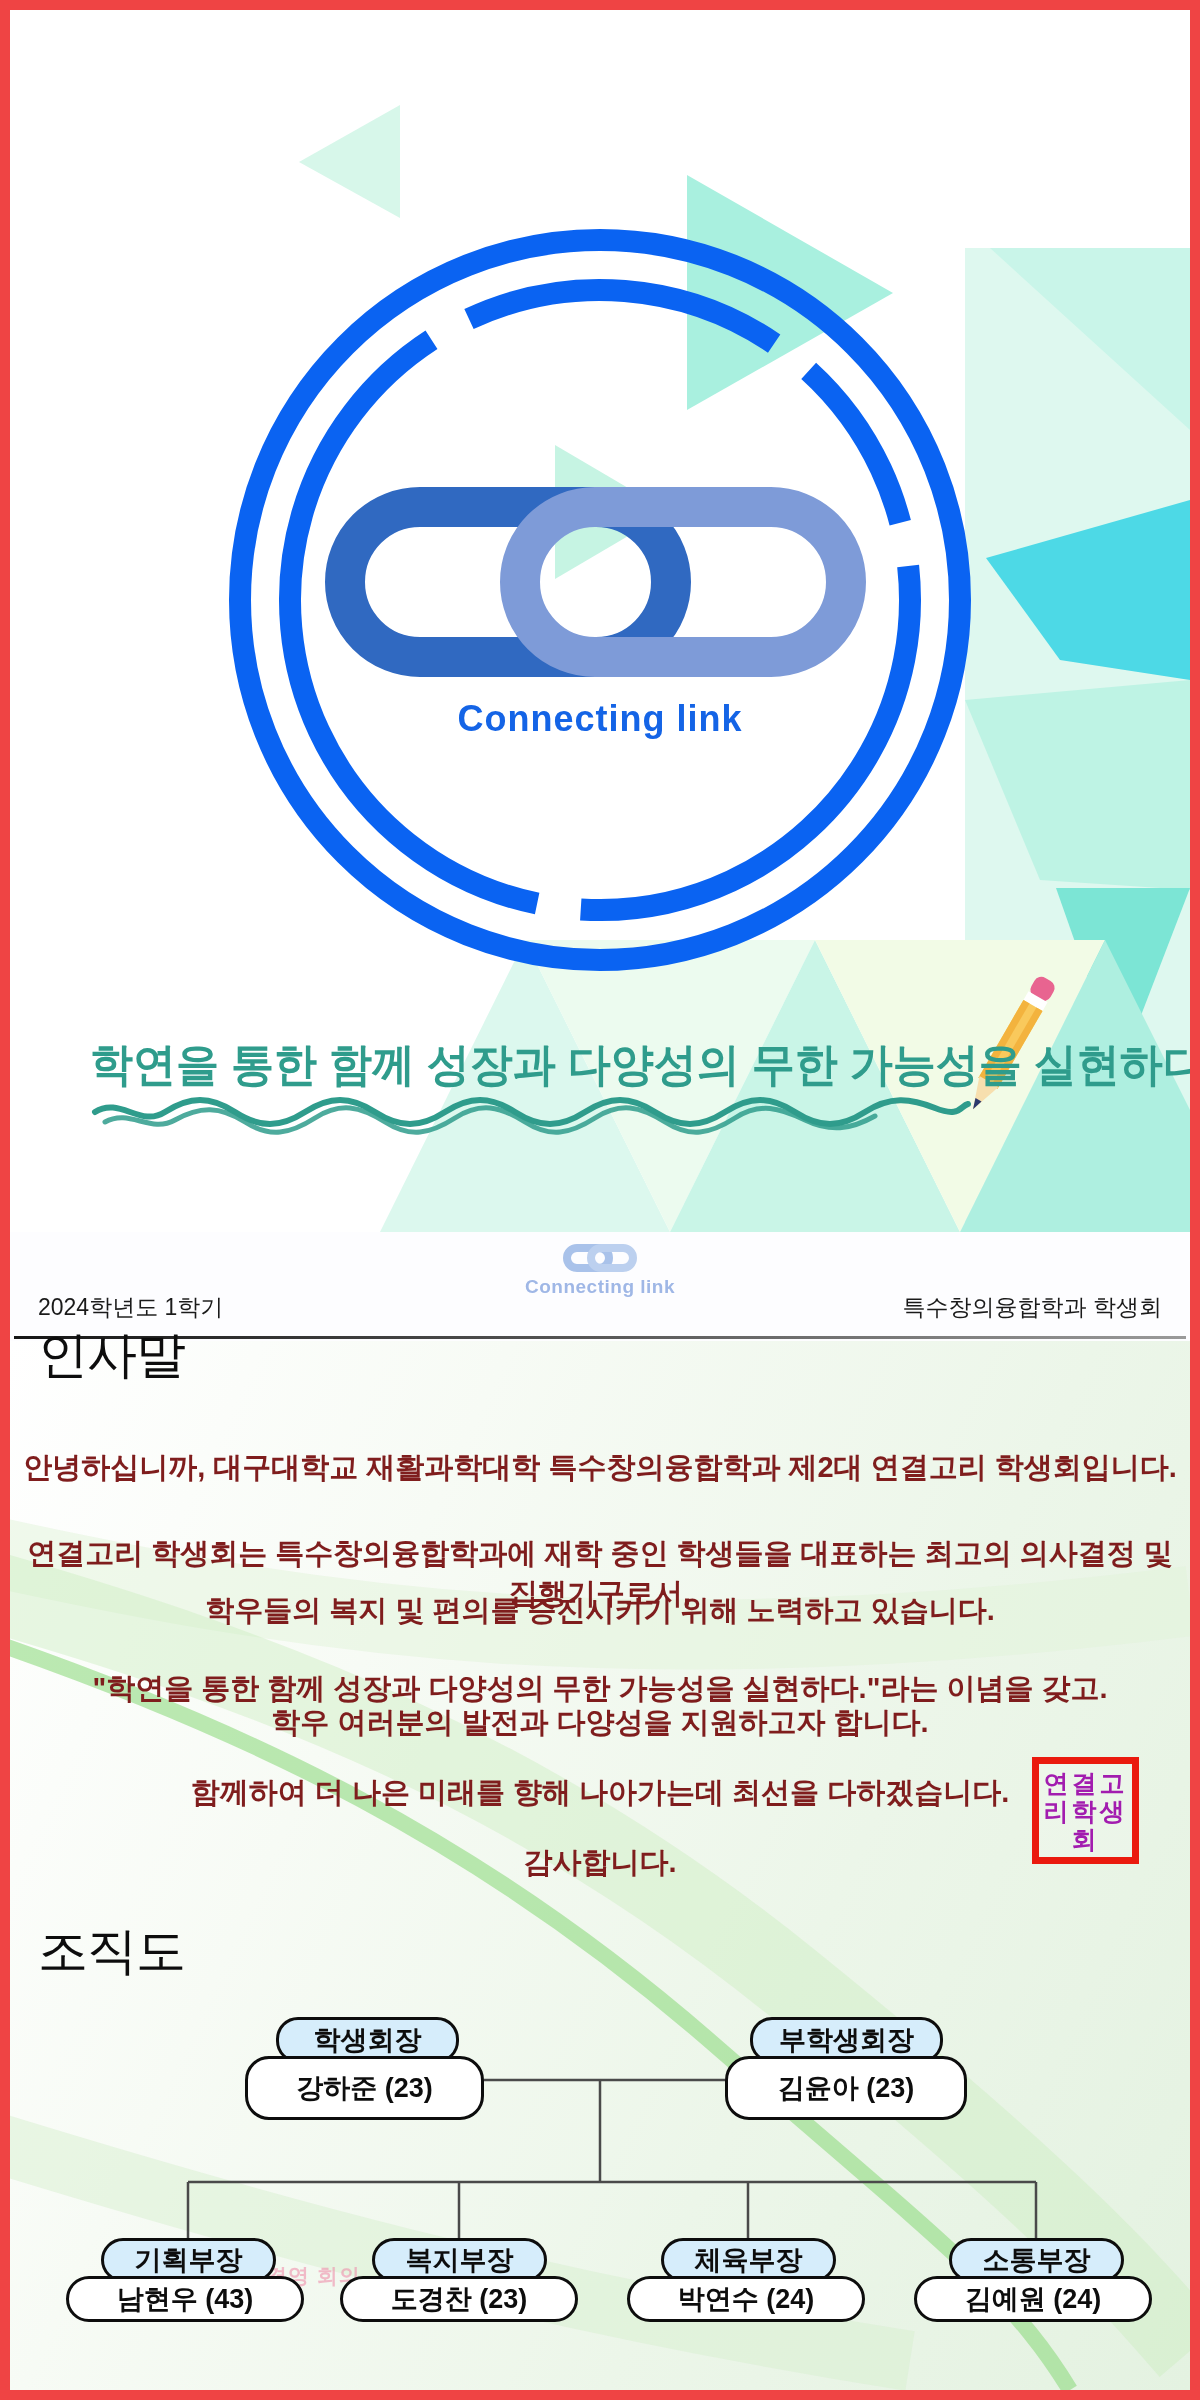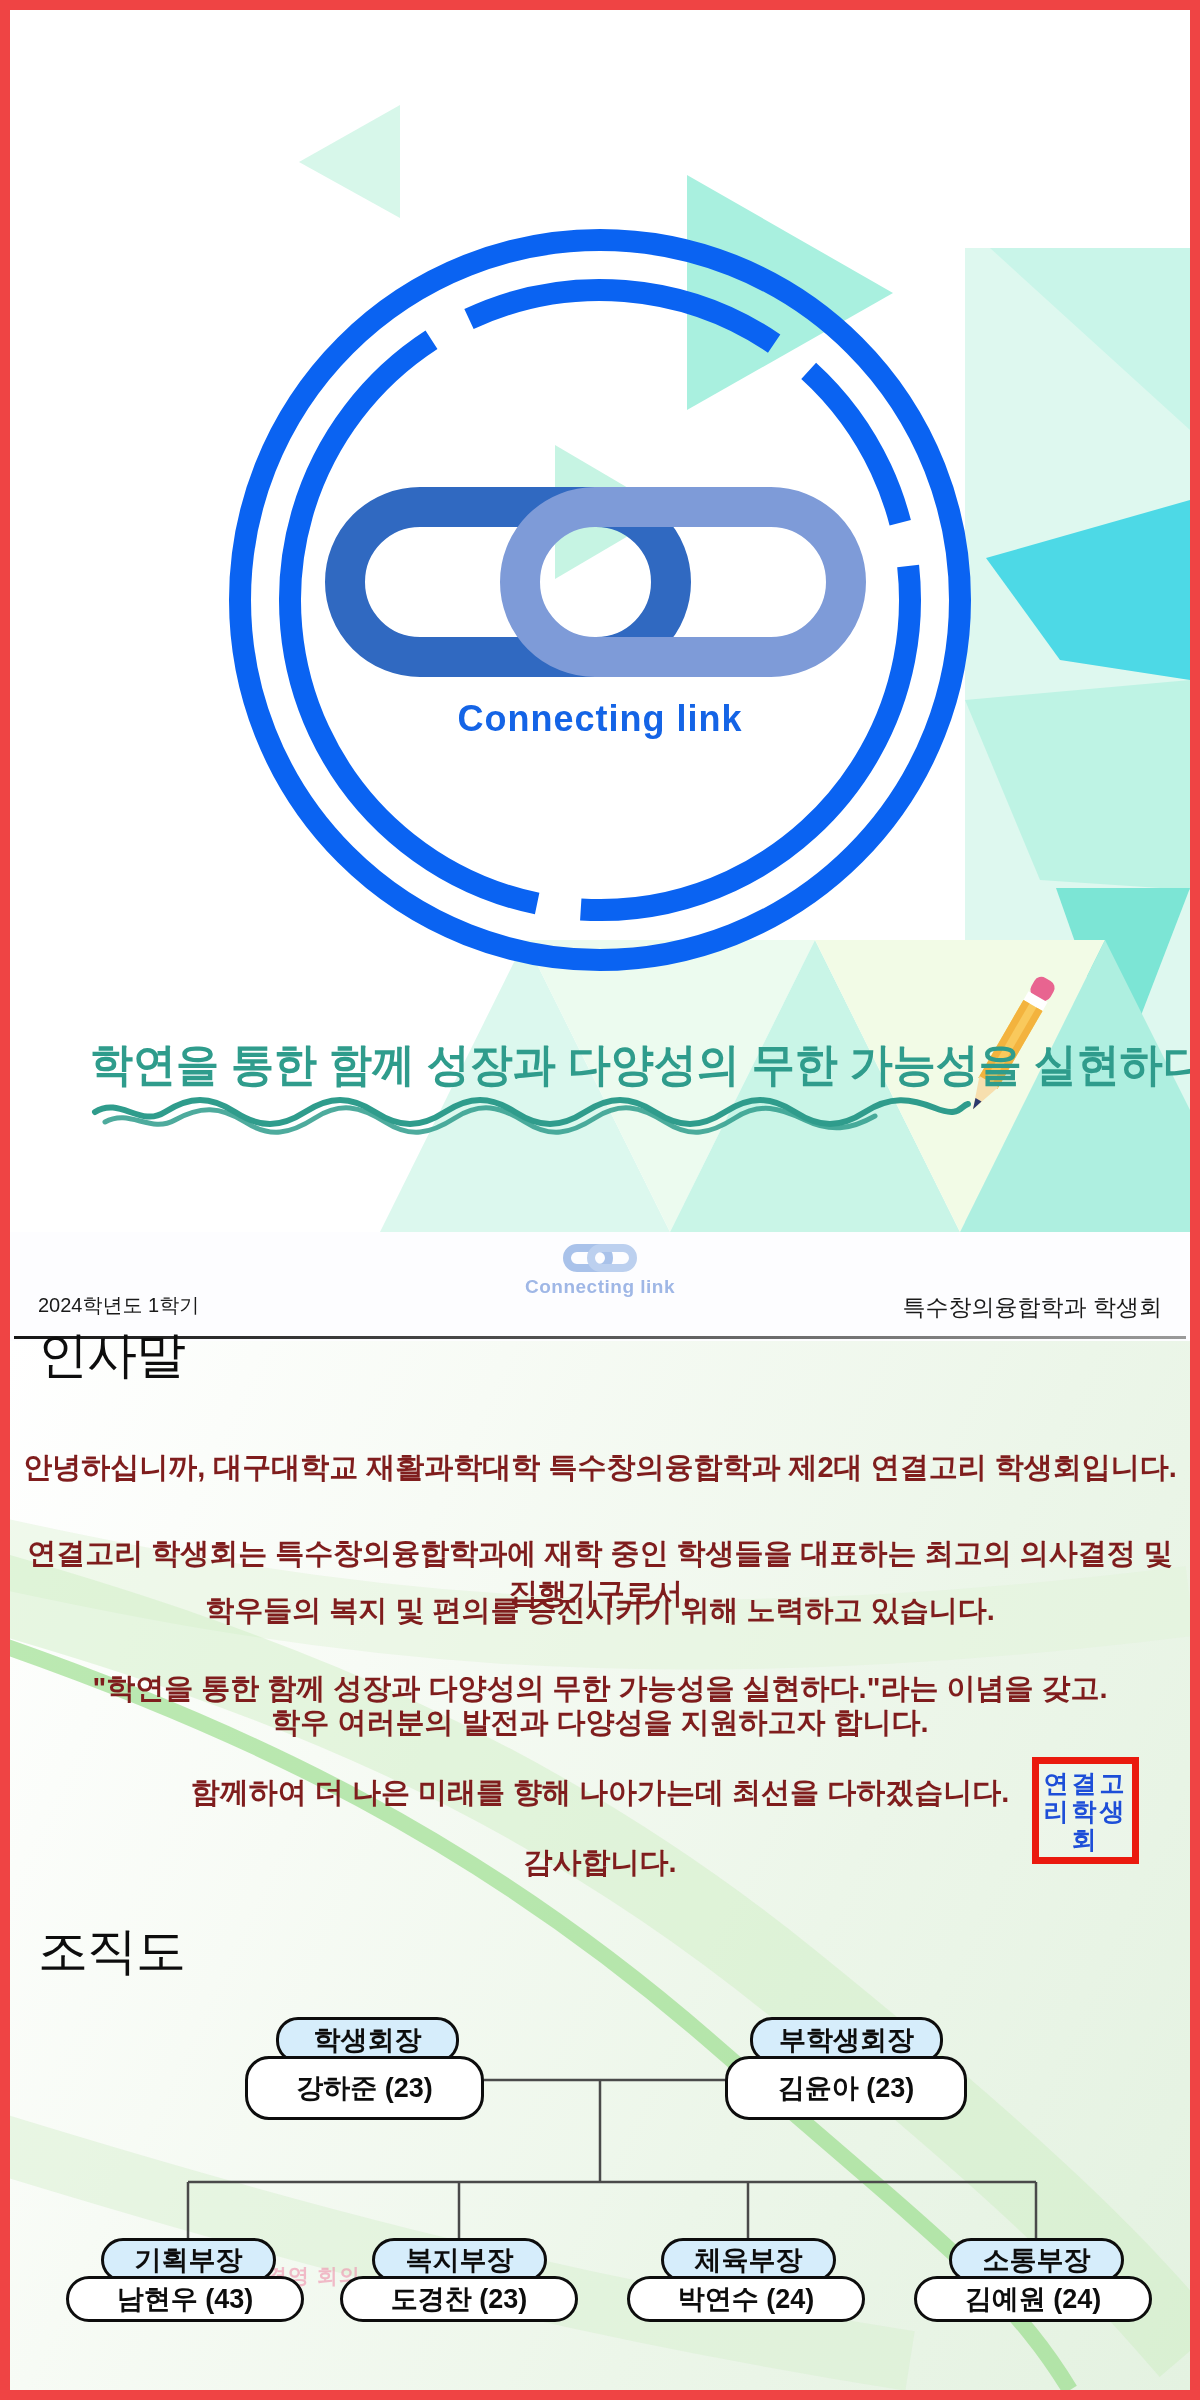--- a/index.html
+++ b/index.html
@@ -9,39 +9,39 @@
   .abs{position:absolute;}
   
   #topsec{left:0;top:0;width:1180px;height:1222px;background:#fff;overflow:hidden;}
   #hero-bg{left:0;top:0;}
   #logo-wordmark{left:390px;top:688px;width:400px;text-align:center;
     font-size:36px;font-weight:800;color:#1464e6;letter-spacing:1px;}
   #tagline{left:80px;top:1026px;width:890px;font-size:43px;font-weight:700;
     color:#2f9c8c;white-space:nowrap;transform:scaleY(1.05);}
   
   #divider{left:0;top:1222px;width:1180px;height:109px;background:#fdfdff;}
-  #divider-semester{left:28px;top:60px;font-size:20px;color:#1a1a1a;font-weight:500;}
+  #divider-semester{left:28px;top:60px;font-size:23px;color:#1a1a1a;font-weight:500;}
   #divider-dept{right:28px;top:60px;font-size:23px;color:#1a1a1a;font-weight:500;}
   #divider-logo{left:553px;top:8px;}
   #divider-wordmark{left:440px;top:44px;width:300px;text-align:center;
     font-size:19px;font-weight:700;color:#9fb7e6;letter-spacing:.5px;}
   #divider-line{left:4px;right:4px;top:104px;height:3px;
     background:linear-gradient(to right,#161616,#9a9a9a);}
   
   #main-bg{left:0;top:1331px;width:1180px;height:1049px;
     background:linear-gradient(115deg,#ffffff 0%,#f7fbf5 30%,#ecf6e9 65%,#e4f2e1 100%);}
   .h1{font-size:50px;font-weight:400;color:#0d0d0d;letter-spacing:-1px;}
   #greeting-title{left:28px;top:1312px;}
   .gline{left:0;width:1180px;text-align:center;font-size:29px;font-weight:700;color:#7f1d1d;margin-top:32px;}
   #gl0{top:1406px;} #gl1{top:1492px;} #gl2{top:1549px;}
   #gl3{top:1627px;} #gl4{top:1661px;} #gl5{top:1731px;} #gl6{top:1801px;}
   #stamp{left:1022px;top:1747px;width:107px;height:107px;box-sizing:border-box;
     border:7px solid #ea1a0e;display:flex;flex-direction:column;align-items:center;
     justify-content:center;line-height:28px;font-size:25px;font-weight:800;
-    color:#1d4ed8;letter-spacing:3px;background:rgba(255,255,255,.15);}
+    color:#a21caf;letter-spacing:3px;background:rgba(255,255,255,.15);}
   #watermark{left:256px;top:2252px;font-size:21px;font-weight:800;
     color:rgba(238,135,165,.55);letter-spacing:1px;}
   #org-title{left:28px;top:1908px;}
   .pill{position:absolute;box-sizing:border-box;border:3px solid #0d0d0d;
     display:flex;align-items:center;justify-content:center;
     font-weight:800;color:#0d0d0d;background:#fff;}
   .rolepill{background:#d6edfb;border-radius:22px;font-size:27px;height:46px;z-index:2;}
   .namepill{border-radius:24px;font-size:27px;font-weight:700;height:64px;z-index:3;}
   
   #lead-role-0{left:266px;top:2007px;width:183px;}

